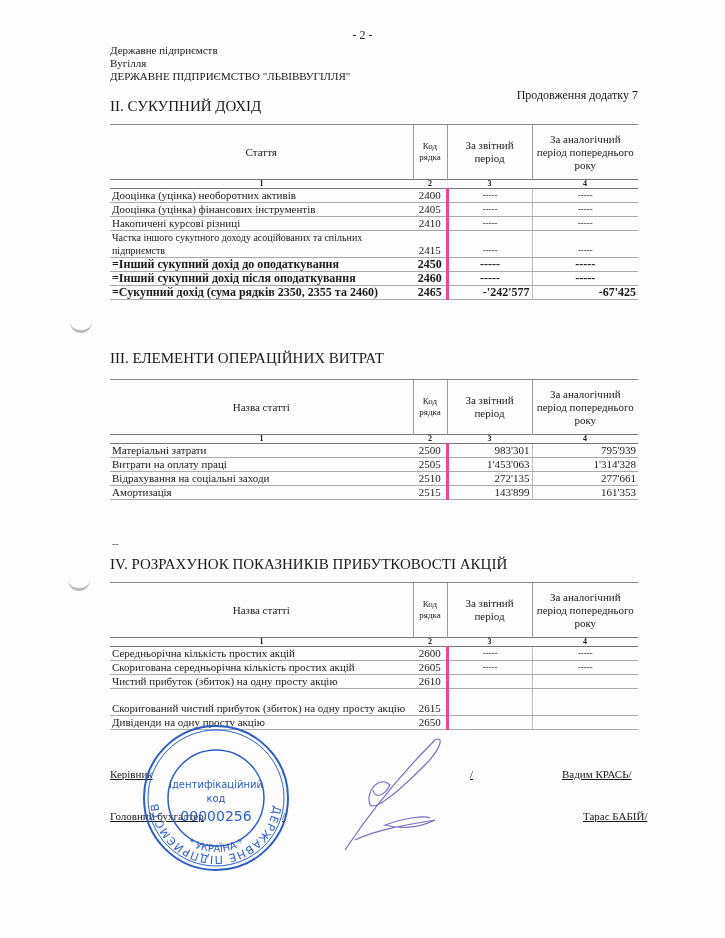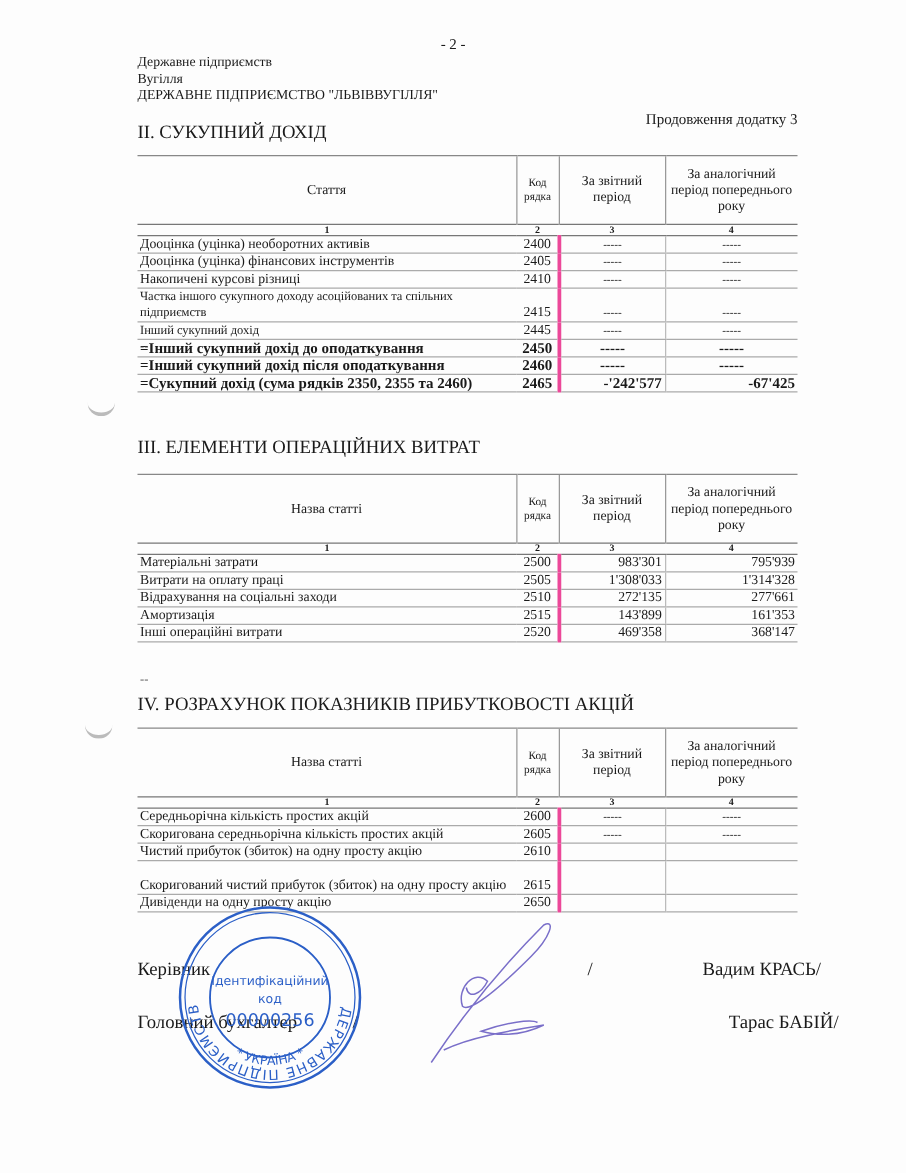--- a/index.html
+++ b/index.html
@@ -37,32 +37,32 @@
     white-space: nowrap; overflow: hidden;
   }
   table.fin td.code { text-align: center; border-right: 3px solid #ec4899; padding-right: 1px; }
   table.fin td.v3 { text-align: right; }
   table.fin td.v4 { text-align: right; border-left: 1px solid #bbb; }
   table.fin td.dashes { text-align: center; font-size: 9px; }
   table.fin tr.bold td { font-weight: bold; font-size: 12px; }
   table.fin tr.tall td.name { height: 26px; line-height: 13px; white-space: normal; vertical-align: bottom; }
   table.fin tr.tall td { vertical-align: bottom; }
   table.fin tr.sm td.name { font-size: 10px; }
-  .sig-label { font-size: 15px; }
+  .sig-label { font-size: 11px; text-decoration: underline; }
   .stamp { left: 140px; top: 722px; width: 152px; height: 152px; }
   .hole { width: 22px; height: 10px; border-bottom: 3px solid #bbb; border-radius: 0 0 14px 14px; }
 </style>
 </head>
 <body>
 
 <div class="abs pagenum">- 2 -</div>
 <div class="abs org" style="top:44px">Державне підприємств</div>
 <div class="abs org" style="top:57px">Вугілля</div>
 <div class="abs org" style="top:70px">ДЕРЖАВНЕ ПІДПРИЄМСТВО "ЛЬВІВВУГІЛЛЯ"</div>
-<div class="abs cont">Продовження додатку 3</div>
+<div class="abs cont">Продовження додатку 7</div>
 
 <div class="abs sect-title" style="top:98px">II. СУКУПНИЙ ДОХІД</div>
 <table class="fin" style="top:124px">
   <colgroup>
       <col class="c1">
       <col class="c2">
       <col class="c3">
       <col class="c4">
     </colgroup>
   <tbody>
@@ -95,26 +95,20 @@
     <td class="code">2410</td>
     <td class="v3 dashes">-----</td>
     <td class="v4 dashes">-----</td>
   </tr>
   <tr class="tall sm">
     <td class="name">Частка іншого сукупного доходу асоційованих та спільних підприємств</td>
     <td class="code">2415</td>
     <td class="v3 dashes">-----</td>
     <td class="v4 dashes">-----</td>
   </tr>
-  <tr class="sm">
-    <td class="name">Інший сукупний дохід</td>
-    <td class="code">2445</td>
-    <td class="v3 dashes">-----</td>
-    <td class="v4 dashes">-----</td>
-  </tr>
   <tr class="bold">
     <td class="name">=Інший сукупний дохід до оподаткування</td>
     <td class="code">2450</td>
     <td class="v3 dashes">-----</td>
     <td class="v4 dashes">-----</td>
   </tr>
   <tr class="bold">
     <td class="name">=Інший сукупний дохід після оподаткування</td>
     <td class="code">2460</td>
     <td class="v3 dashes">-----</td>
@@ -153,40 +147,34 @@
   </tr>
   <tr>
     <td class="name">Матеріальні затрати</td>
     <td class="code">2500</td>
     <td class="v3">983'301</td>
     <td class="v4">795'939</td>
   </tr>
   <tr>
     <td class="name">Витрати на оплату праці</td>
     <td class="code">2505</td>
-    <td class="v3">1'308'033</td>
+    <td class="v3">1'453'063</td>
     <td class="v4">1'314'328</td>
   </tr>
   <tr>
     <td class="name">Відрахування на соціальні заходи</td>
     <td class="code">2510</td>
     <td class="v3">272'135</td>
     <td class="v4">277'661</td>
   </tr>
   <tr>
     <td class="name">Амортизація</td>
     <td class="code">2515</td>
     <td class="v3">143'899</td>
     <td class="v4">161'353</td>
-  </tr>
-  <tr>
-    <td class="name">Інші операційні витрати</td>
-    <td class="code">2520</td>
-    <td class="v3">469'358</td>
-    <td class="v4">368'147</td>
   </tr>
 </tbody>
   </table>
 <div class="abs dash" style="top:538px">--</div>
 
 <div class="abs sect-title" style="top:556px">IV. РОЗРАХУНОК ПОКАЗНИКІВ ПРИБУТКОВОСТІ АКЦІЙ</div>
 <table class="fin" style="top:582px">
   <colgroup>
       <col class="c1">
       <col class="c2">

